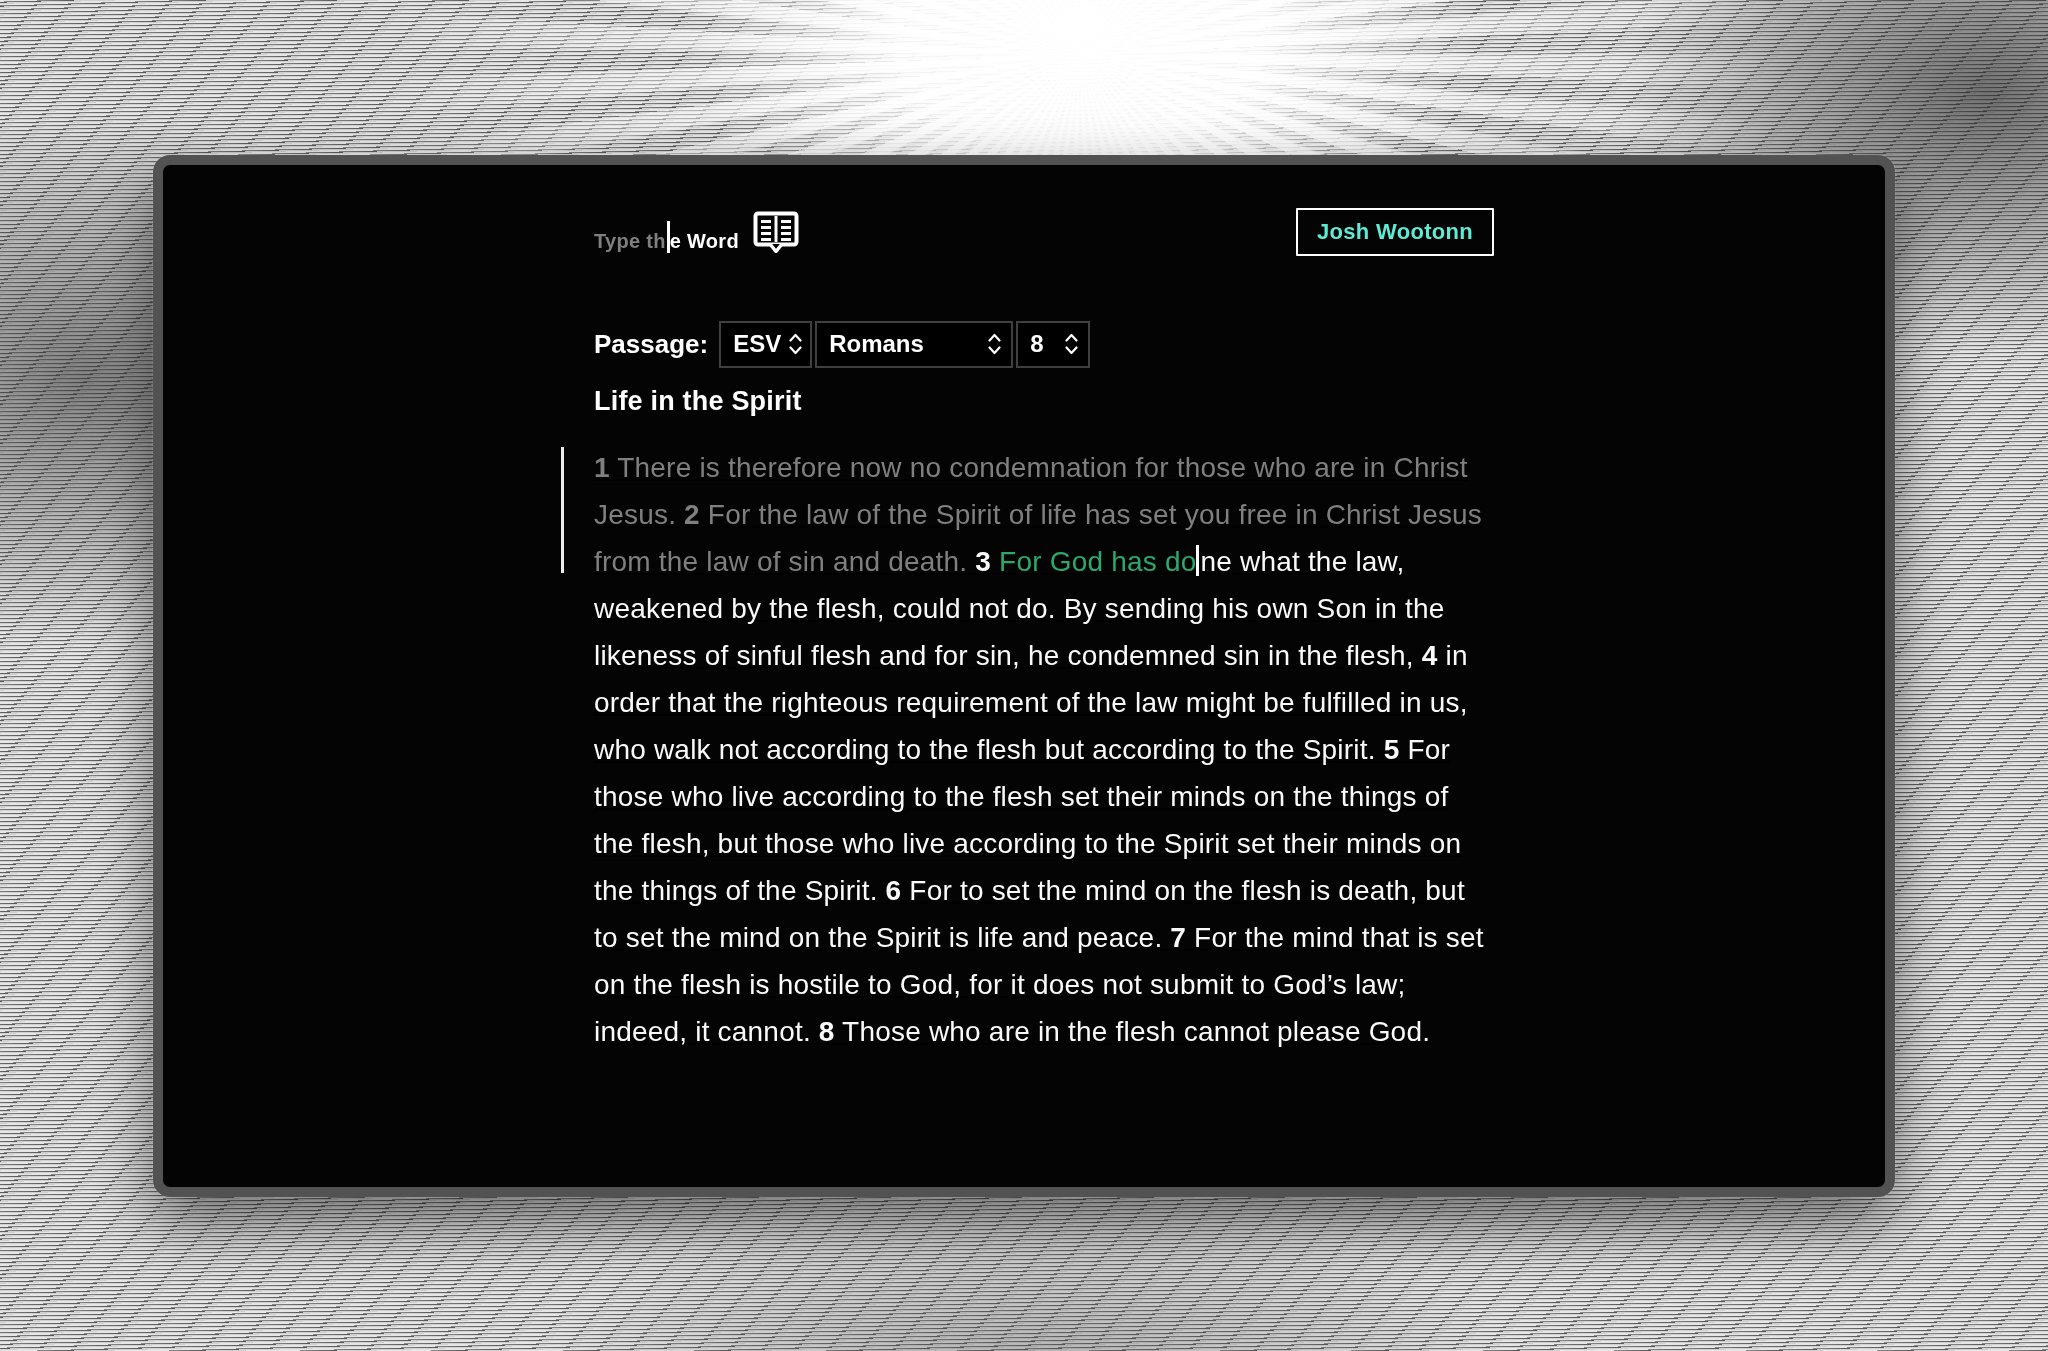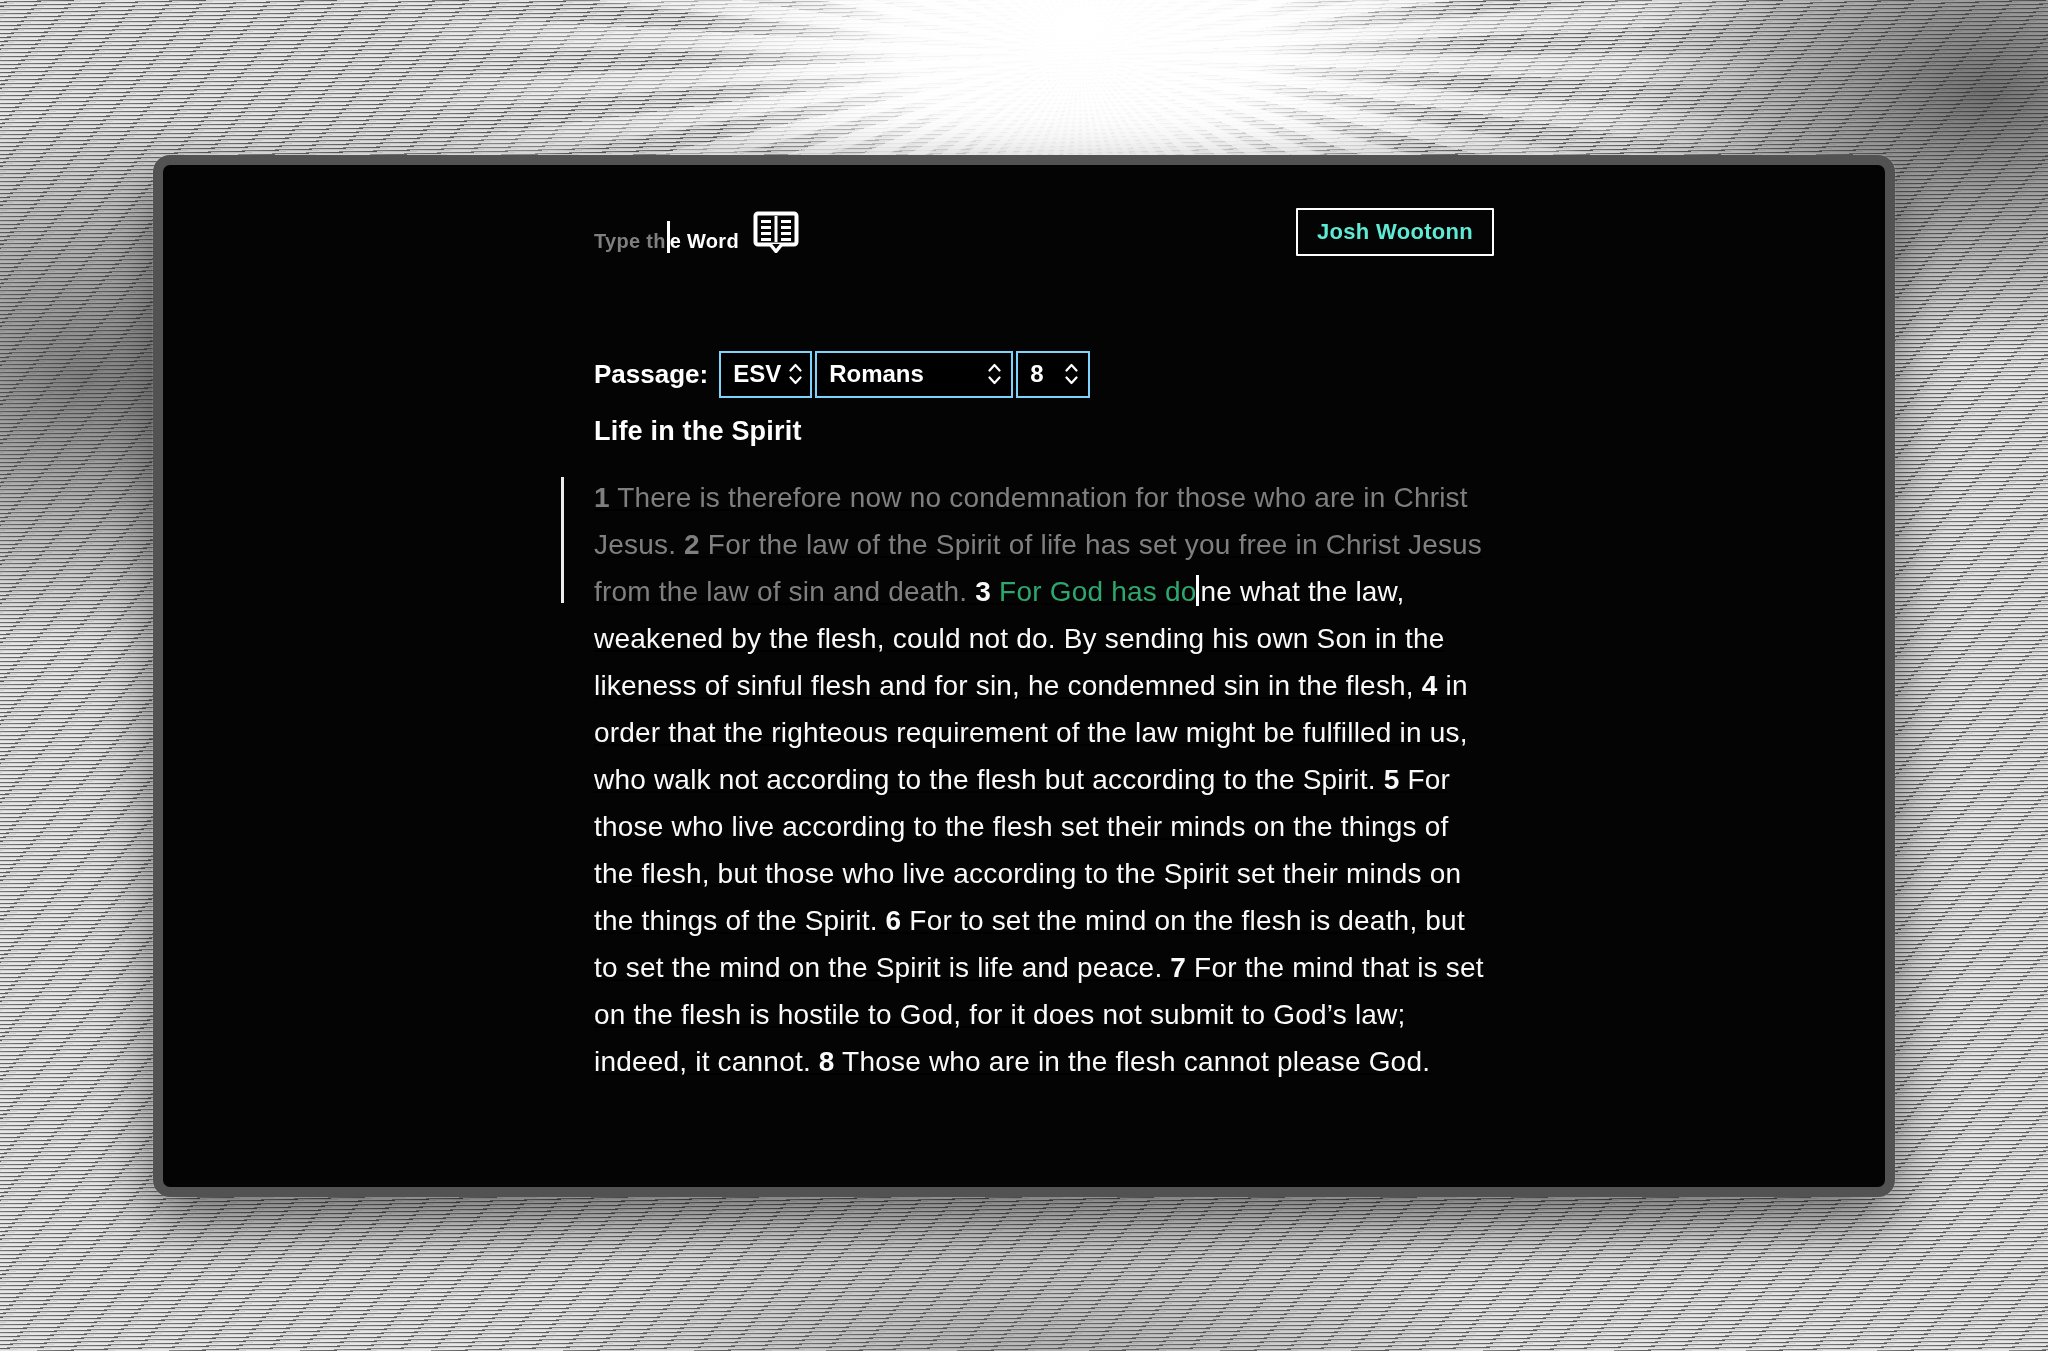--- a/index.html
+++ b/index.html
@@ -38,24 +38,24 @@
   .t-typed{color:var(--typed);}
   .t-rest{color:#ffffff;}
   .book-icon{margin-left:14px;display:inline-flex;align-items:center;}
   .user-btn{background:transparent;border:2px solid #fff;color:#5eead4;
     font-family:inherit;font-size:22px;font-weight:700;letter-spacing:.3px;
     padding:9px 19px;border-radius:1px;cursor:pointer;}
   
   .caret{display:inline-block;width:3px;background:#ffffff;vertical-align:-5px;}
   .title-caret{height:32px;vertical-align:-6px;margin:0 0 0 1px;}
   
-  .passage-row{margin-top:94px;display:flex;align-items:center;}
+  .passage-row{margin-top:64px;display:flex;align-items:center;}
   .passage-label{color:#fff;font-size:26px;font-weight:700;margin-right:11px;}
   .selects{display:flex;gap:3px;}
-  .select{box-sizing:border-box;height:47px;background:#000;border:2px solid #7dd3fc;
+  .select{box-sizing:border-box;height:47px;background:#000;border:2px solid #404040;
     color:#fff;font-size:24px;font-weight:600;display:flex;align-items:center;
     justify-content:space-between;padding:0 10px 0 12px;cursor:pointer;}
   .sel-translation{width:93px;}
   .sel-book{width:198px;gap:36px;}
   .sel-chapter{width:74px;}
   .chev{flex:0 0 auto;margin-left:8px;}
   
   h1.chapter{margin:52px 0 0 0;color:#fff;font-size:35px;font-weight:700;line-height:44px;letter-spacing:.3px;}
   h2.section{margin:16px 0 0 0;color:#fff;font-size:27px;font-weight:700;line-height:34px;letter-spacing:.2px;}
   

